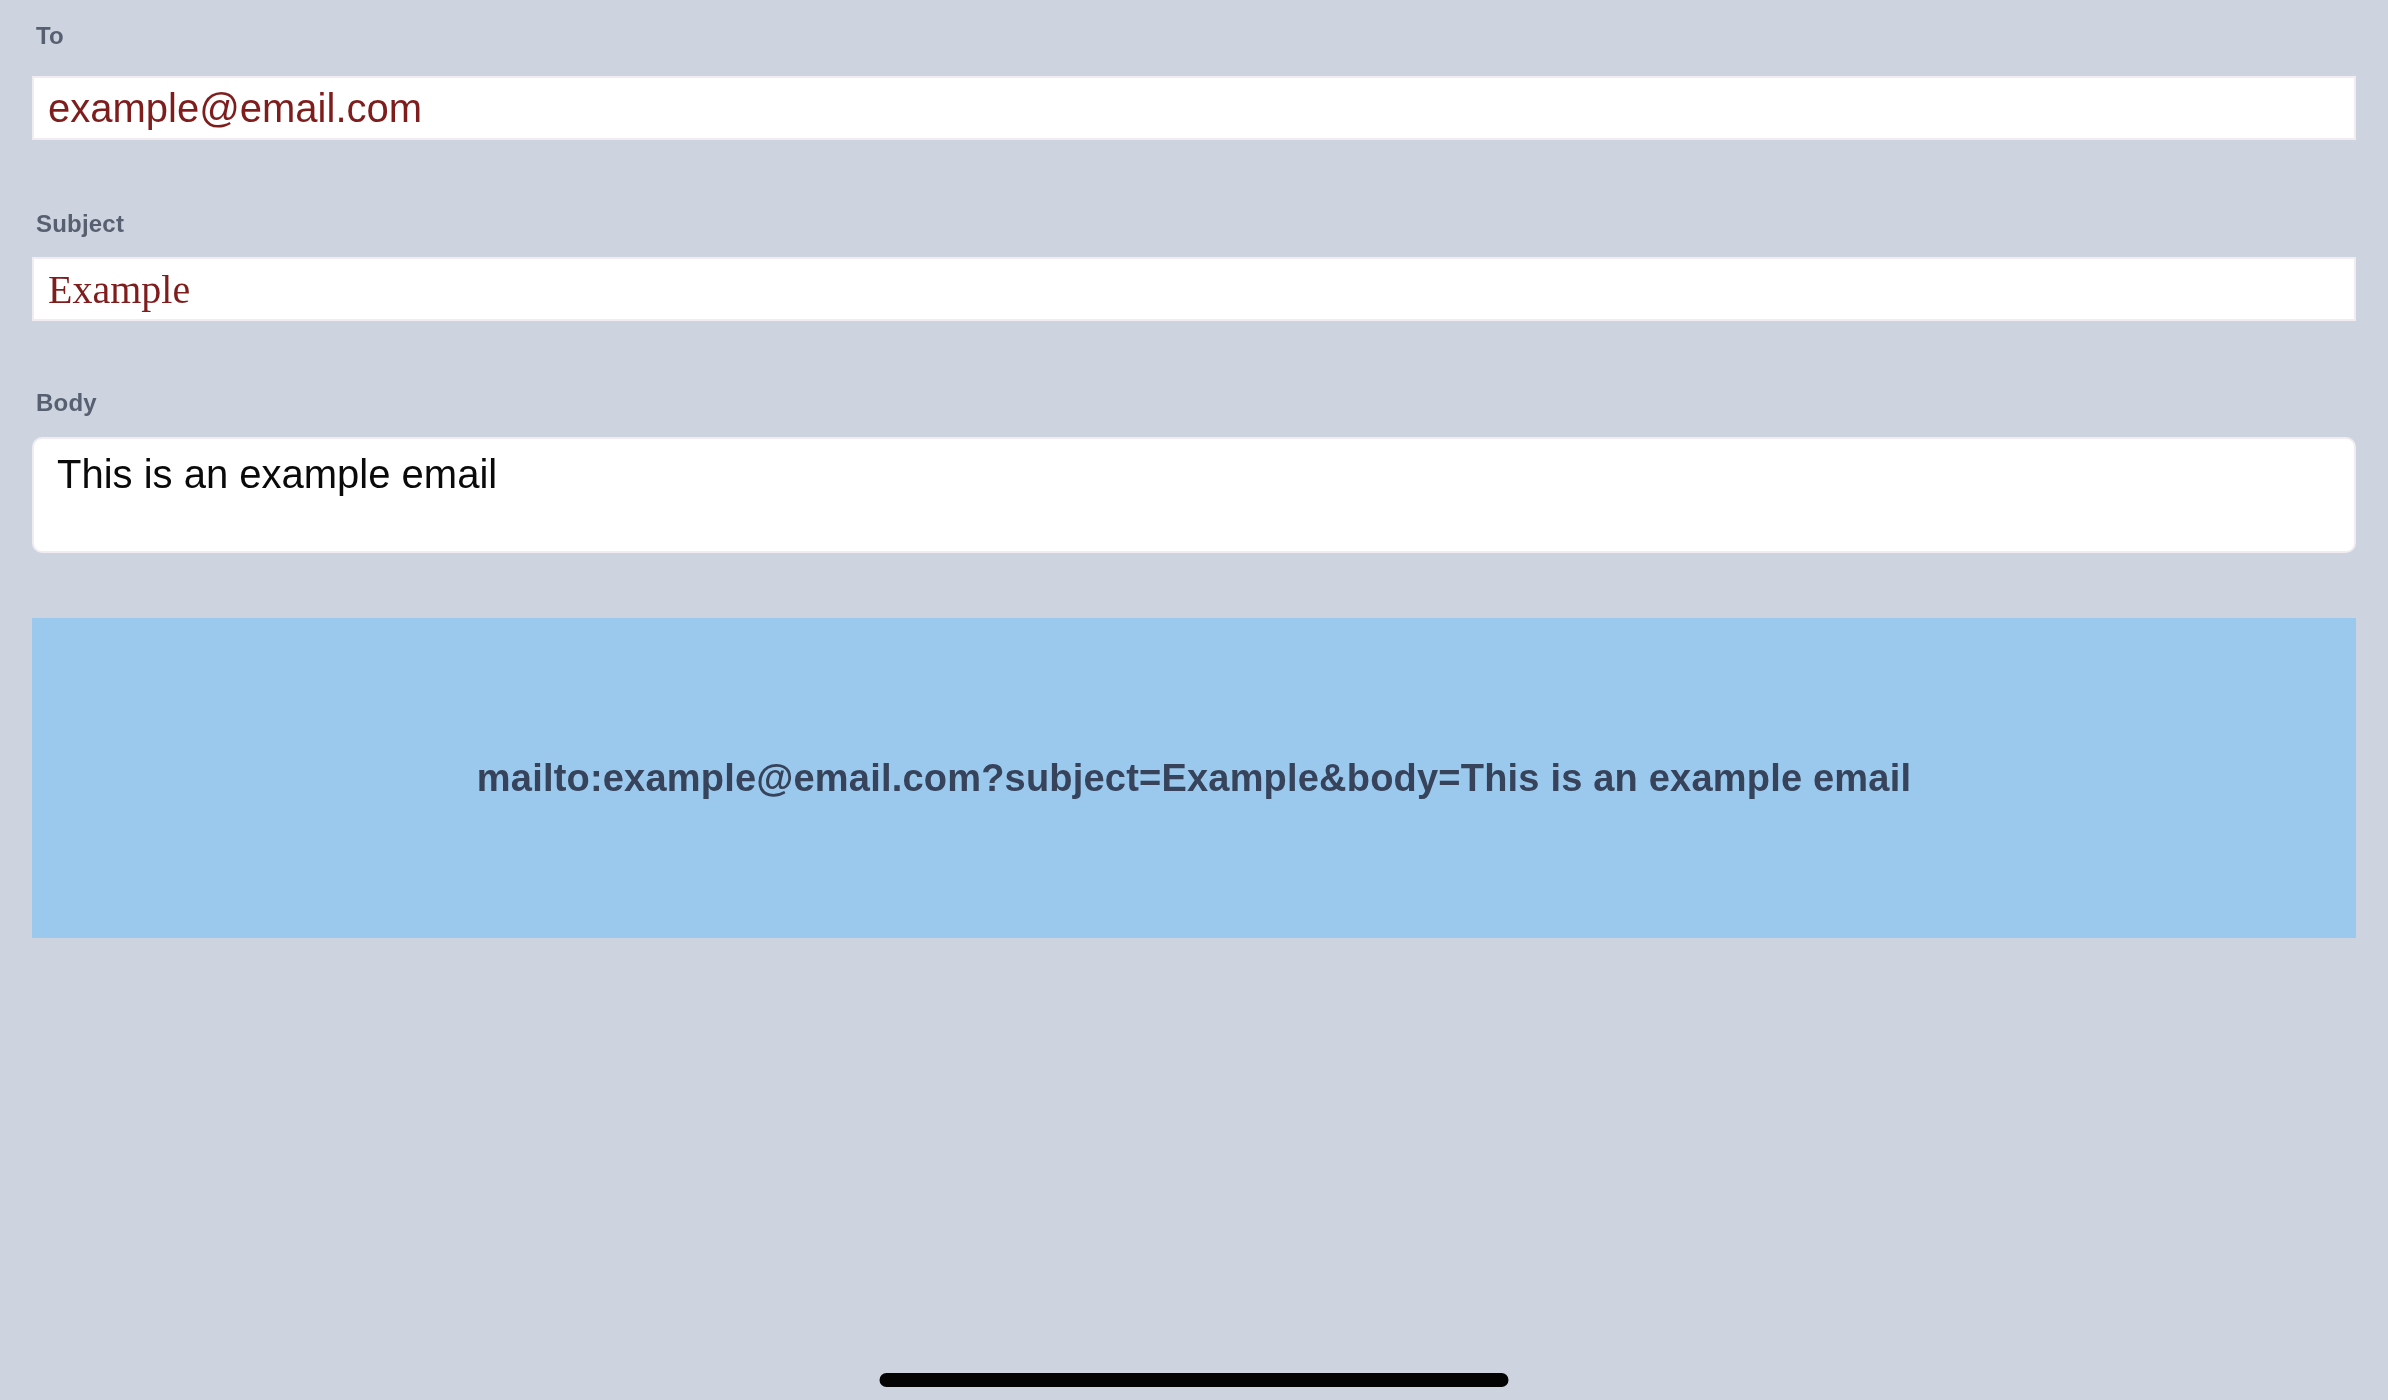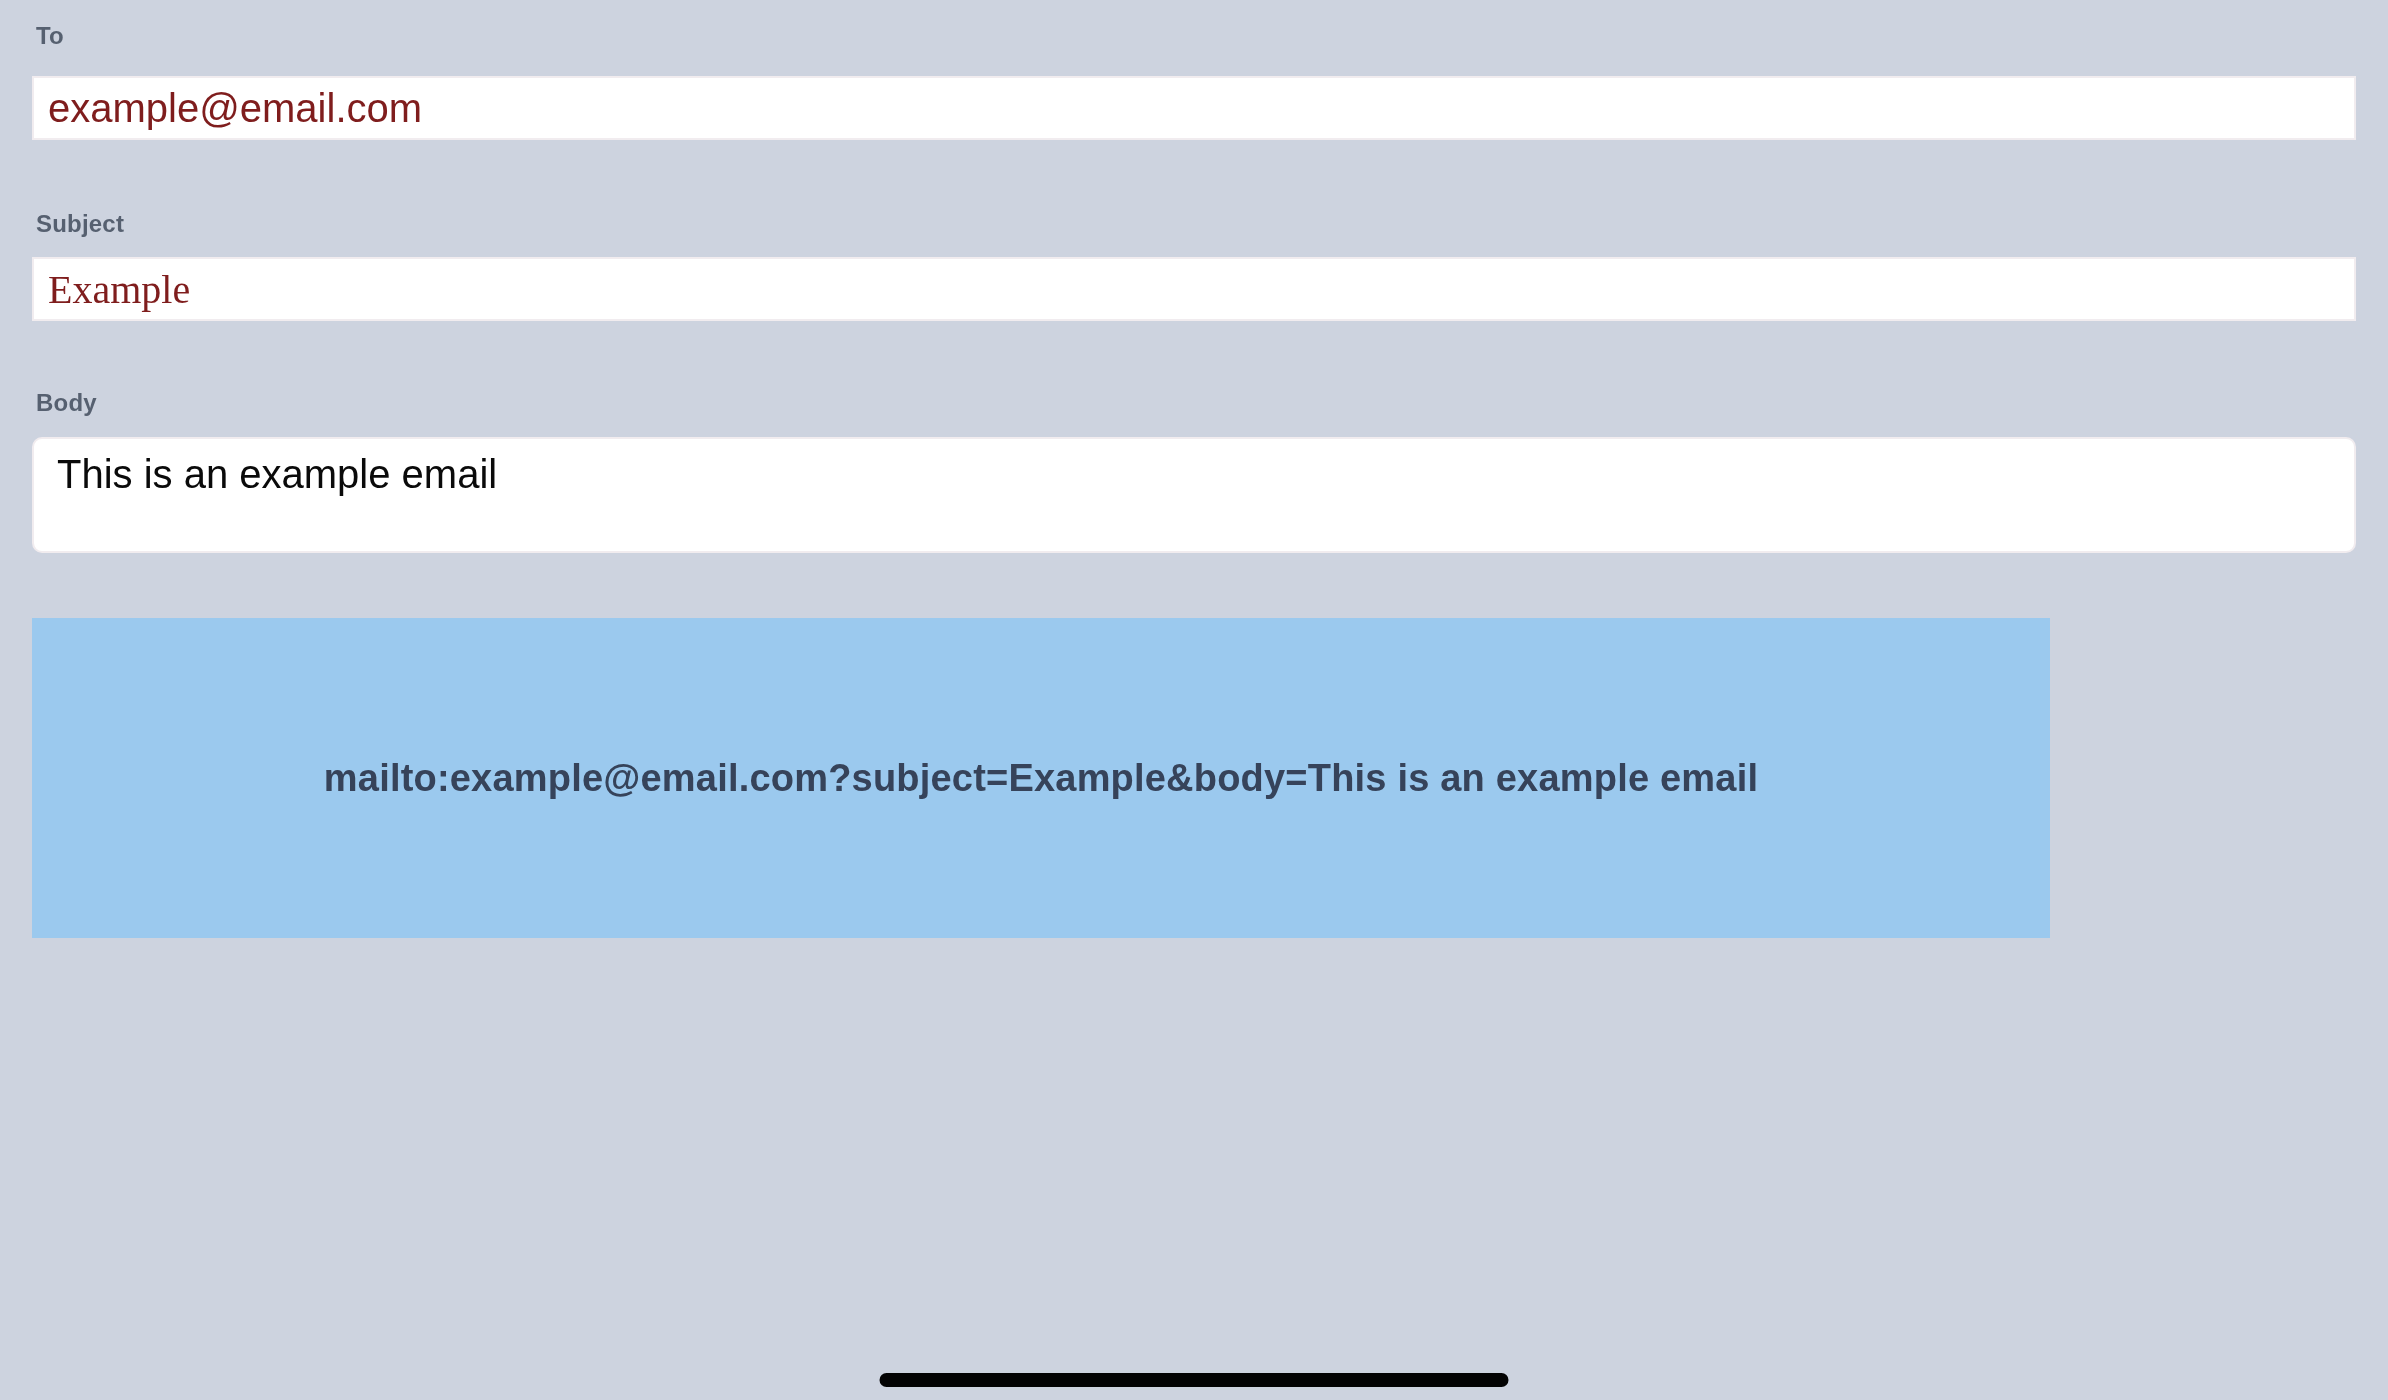--- a/index.html
+++ b/index.html
@@ -52,21 +52,21 @@
   #input-to { top: 76px; }
   #label-subject { top: 210px; }
   #input-subject { top: 257px; font-family: Liberation Serif, serif; }
   #label-body { top: 389px; }
   #input-body { top: 437px; padding-left: 23px; }
 
   .mailto-box {
     position: absolute;
     left: 32px;
     top: 618px;
-    width: 2018px;
+    width: 2324px;
     height: 320px;
     background: #9bc9ee;
     display: flex;
     align-items: center;
     justify-content: center;
     cursor: pointer;
   }
   .mailto-text {
     font-size: 38px;
     font-weight: 700;

